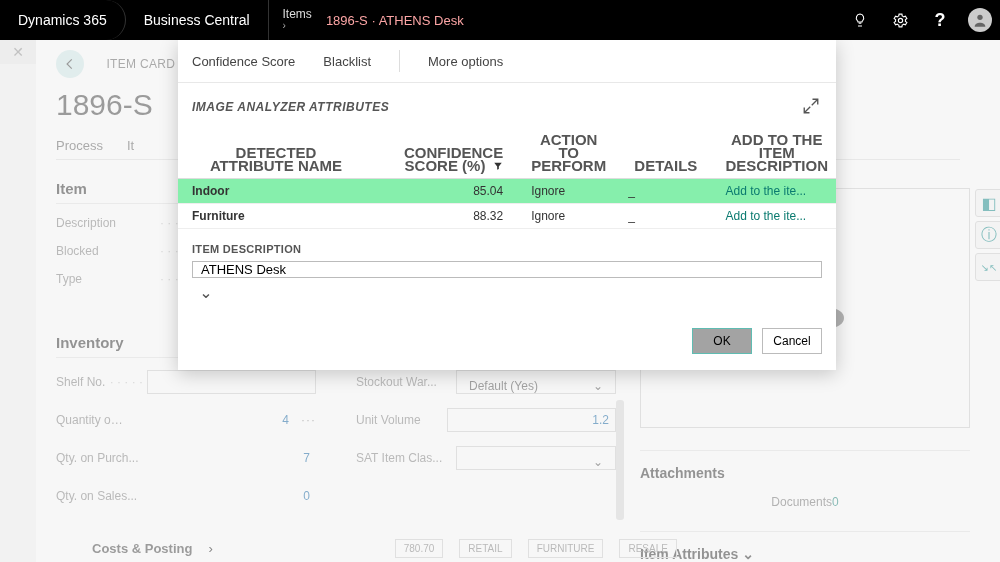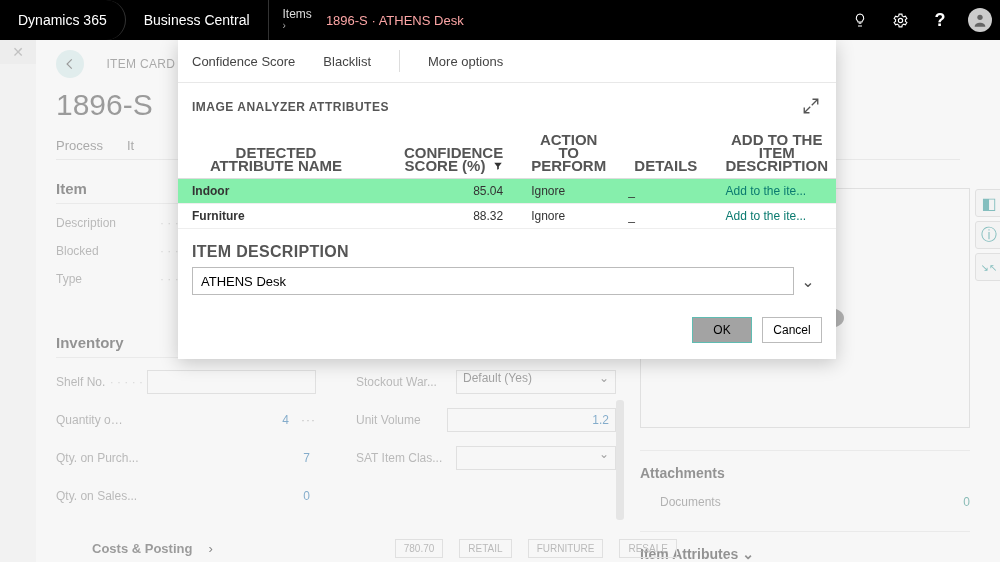--- a/index.html
+++ b/index.html
@@ -28,62 +28,62 @@
   .big-h1 { font-size:30px; font-weight:300; color:#333; margin:10px 0 16px 0; }
   .tabrow { border-bottom:1px solid #ddd; display:flex; gap:24px; font-size:13px; color:#555; padding-bottom:6px; }
   .section-h { font-size:15px; font-weight:600; color:#222; margin-top:20px; padding-bottom:6px; border-bottom:1px solid #e3e3e3; }
   .twocol { display:flex; gap:40px; margin-top:12px; }
   .col { flex:1; max-width:260px; }
   .frow { display:flex; align-items:center; margin-bottom:14px; font-size:12px; color:#777; }
   .frow .lbl { width:100px; white-space:nowrap; overflow:hidden; text-overflow:ellipsis; }
   .frow .dots { color:#bbb; flex:0 0 auto; margin:0 4px; }
   .frow .inp { flex:1; height:24px; border:1px solid #ccc; background:#fff; font-size:12px; padding:0 6px; text-align:right; color:#005a9e; }
   .frow .inp.left { text-align:left; color:#444; }
-  .frow .sel { flex:1; height:24px; border:1px solid #ccc; background:#fff; font-size:12px; padding:0 6px; color:#444; display:flex; align-items:flex-start; justify-content:space-between; }
+  .frow .sel { flex:1; height:24px; border:1px solid #ccc; background:#fff; font-size:12px; padding:0 12px; color:#444; display:flex; align-items:flex-end; justify-content:space-between; }
   .frow .trip { margin-left:6px; color:#888; letter-spacing:1px; }
 
   .rightcol { position:absolute; top:148px; right:30px; width:330px; }
   .imgframe { border:1px solid #ccc; height:240px; background:#fff; display:flex; align-items:center; justify-content:center; position:relative; }
   .imgside { position:absolute; right:-36px; top:0; width:30px; display:flex; flex-direction:column; gap:4px; }
   .imgside .sq { width:28px; height:28px; border:1px solid #ccc; background:#f7f7f7; display:flex; align-items:center; justify-content:center; color:#008080; border-radius:3px; }
   .attach-h { font-size:14px; font-weight:600; color:#222; margin-top:22px; padding-bottom:6px; border-top:1px solid #e3e3e3; padding-top:14px; }
-  .attach-row { display:flex; justify-content:space-between; font-size:12px; color:#666; margin-top:8px;margin-left:20px; }
+  .attach-row { display:flex; justify-content:center; font-size:12px; color:#666; margin-top:8px; }
   .itemattr-h { font-size:14px; font-weight:600; color:#222; margin-top:22px; padding-top:14px; border-top:1px solid #e3e3e3; display:flex; align-items:center; gap:4px;}
 
   .costsrow { position:absolute; bottom:4px; left:56px; display:flex; align-items:center; gap:16px; font-size:13px; }
   .costsrow .cp { font-weight:600; color:#333; }
   .costsrow .tag { border:1px solid #ccc; color:#777; font-size:10px; padding:3px 8px; }
 
   
   .overlay { position:absolute; top:40px; left:0; right:0; bottom:0; background:rgba(240,240,240,0.55); }
 
   
   .modal { position:absolute; top:40px; left:178px; width:658px; background:#fff; box-shadow:0 4px 18px rgba(0,0,0,0.2); z-index:50; }
   .mtabs { display:flex; align-items:center; padding:10px 14px 10px 14px; border-bottom:1px solid #e8e8e8; font-size:13px; color:#444; gap:28px; }
   .mtabs .divider { width:1px; height:22px; background:#ddd; margin:0 0; }
-  .mhead { padding:14px 14px 10px 14px; display:flex; justify-content:space-between; align-items:center; }
+  .mhead { padding:14px 14px 10px 14px; display:flex; justify-content:space-between; align-items:center;font-style:italic; }
   .mhead .title { font-size:12px; font-weight:600; color:#555; letter-spacing:0.5px; }
   .expand-icon { width:20px; height:20px; color:#555; cursor:pointer; }
 
   table.grid { width:100%; border-collapse:collapse; font-size:12px; }
   table.grid th { text-align:center; font-size:15px; font-weight:600; color:#555; padding:6px 8px 6px 14px; border-bottom:1px solid #ddd; vertical-align:bottom; line-height:13px; }
   table.grid th.conf { position:relative; }
   .funnel { display:inline-block; margin-left:3px; }
   table.grid td { padding:5px 8px 5px 14px; border-bottom:1px solid #eee; color:#333; }
   tr.sel td { background:#aee0da; }
   tr.sel td:first-child { font-weight:600; color:#0a7a6f; }
   tr.alt td { background:#86efac; }
   .rowdots { width:22px; text-align:center; color:#0a7a6f; cursor:pointer; background:#cfeae6; }
   .num { text-align:right; padding-right:14px !important; }
   .link { color:#0a7a6f; cursor:pointer; white-space:nowrap; overflow:hidden; text-overflow:ellipsis; max-width:90px; }
   .detcell { color:#0a7a6f; }
   
   .descsec { padding:14px 14px 4px 14px; }
-  .descsec .dlbl { font-size:16px; color:#555; font-weight:600; letter-spacing:0.3px; margin-bottom:6px; }
-  .descwrap { display:flex; }
+  .descsec .dlbl { font-size:11px; color:#555; font-weight:600; letter-spacing:0.3px; margin-bottom:6px; }
+  .descwrap { display:flex;flex-direction:column; }
   .descwrap input { flex:1; height:28px; border:1px solid #bbb; font-size:13px; padding:0 8px; }
   .descwrap .chev { width:28px; height:28px; display:flex; align-items:center; justify-content:center; color:#555; cursor:pointer; }
 
   .mfoot { display:flex; justify-content:flex-end; gap:10px; padding:18px 14px 16px 14px; }
   .mfoot button { min-width:60px; height:26px; font-size:12px; border:1px solid #bbb; background:#fff; cursor:pointer; }
   .mfoot button.primary { background:#a3a3a3; border-color:#5fbcb2; }
 
   .scrollhint { position:absolute; top:360px; left:580px; width:8px; height:120px; background:#d8d8d8; border-radius:3px; }
 
   svg { display:block; }

